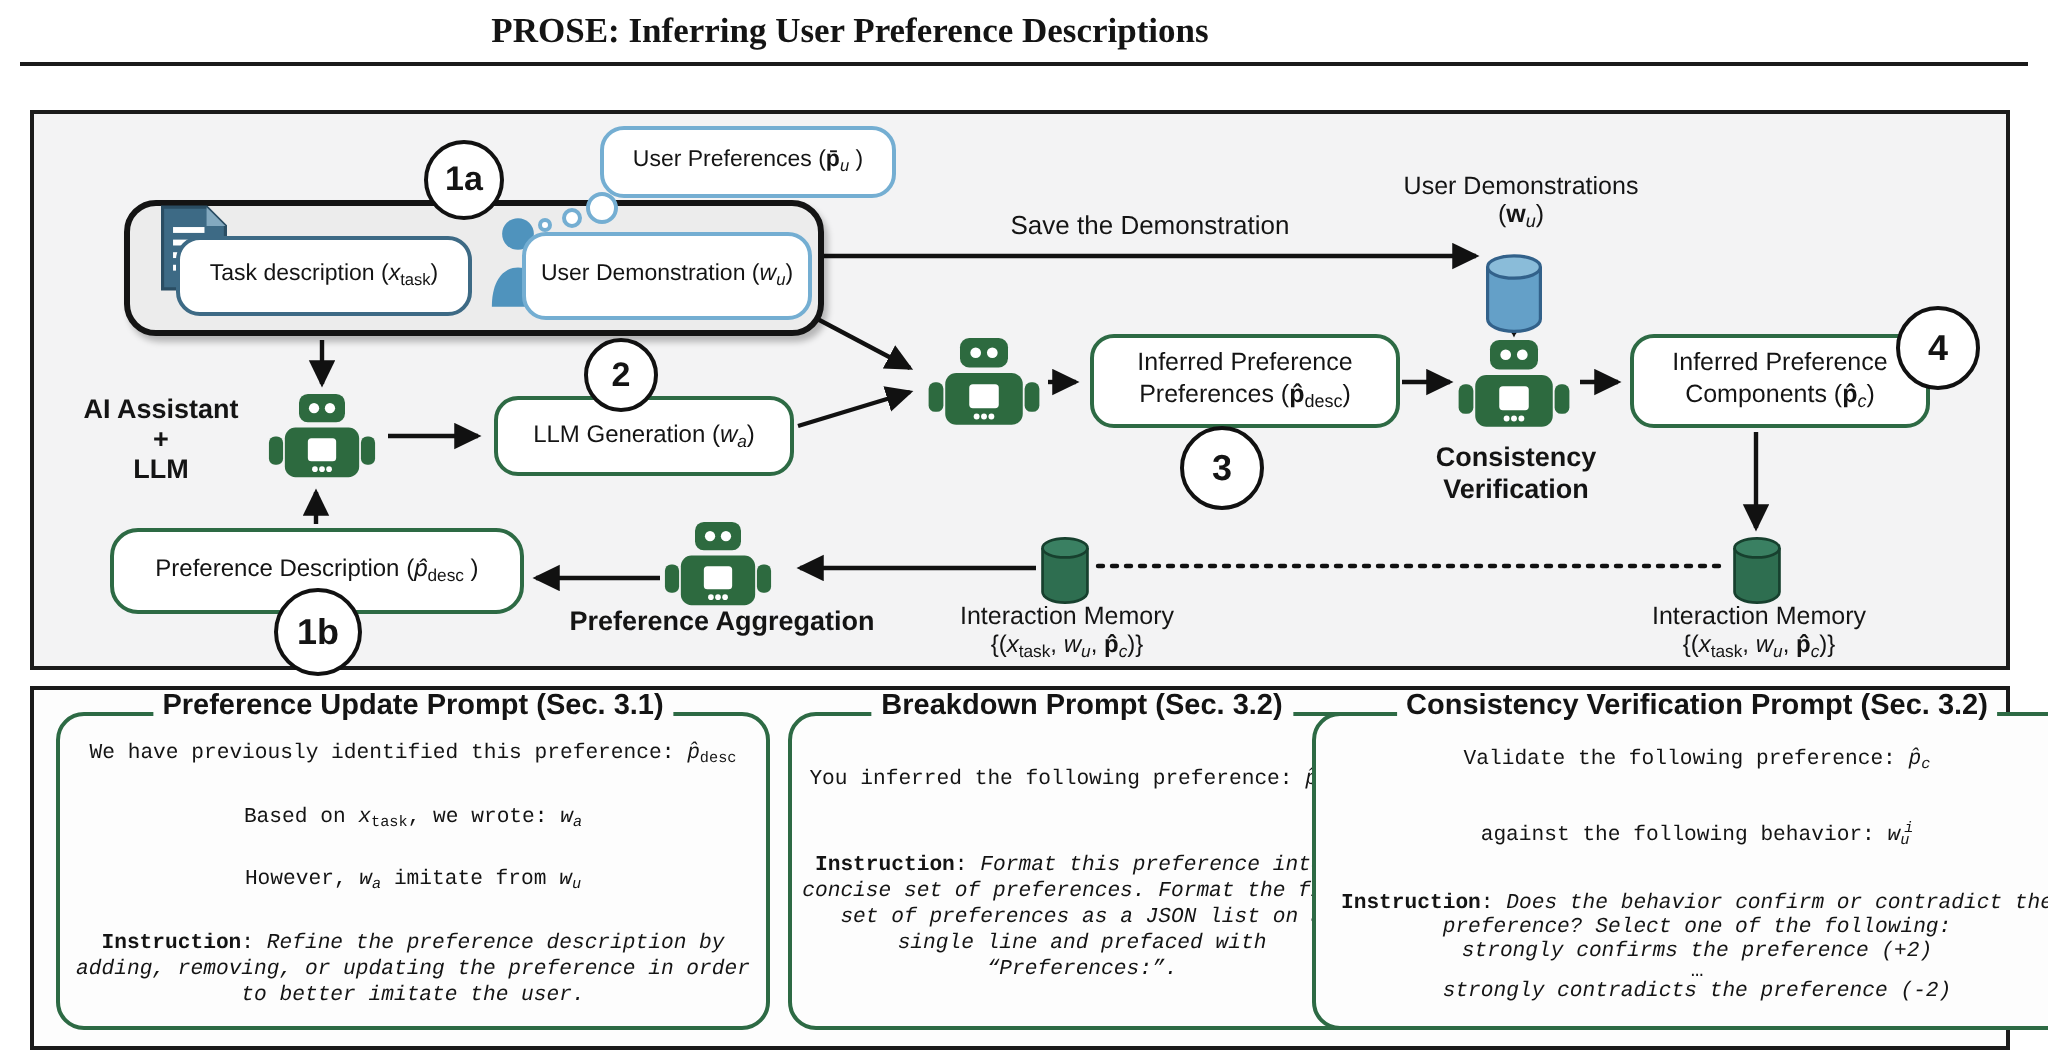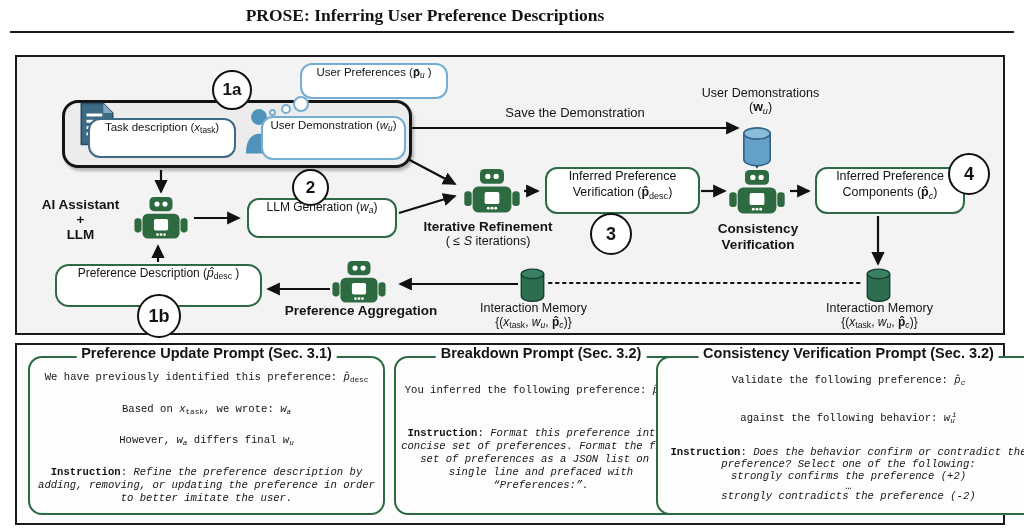--- a/index.html
+++ b/index.html
@@ -6,21 +6,21 @@
   .stage{position:relative;width:1024px;height:532px;background:#fff;overflow:hidden;
          font-family:"Liberation Sans",sans-serif;color:#141414;}
   .abs{position:absolute;}
   .fig-title{position:absolute;left:0;top:5px;width:850px;text-align:center;
              font-family:"Liberation Serif",serif;font-weight:bold;font-size:17.5px;}
   .rule{position:absolute;left:10px;top:31px;width:1004px;border-top:2.6px solid #1a1a1a;}
   .panel{position:absolute;border:2.5px solid #1b1b1b;box-sizing:border-box;}
   .main-panel{left:15px;top:55px;width:990px;height:280px;background:#f3f3f4;}
   .bottom-panel{left:15px;top:343px;width:990px;height:182px;background:#fdfdfd;}
   .box{position:absolute;background:#fff;border-radius:12px;box-sizing:border-box;
-       display:flex;flex-direction:column;align-items:center;
+       display:flex;flex-direction:column;align-items:center;justify-content:center;
        text-align:center;line-height:1.25;}
   .green{border:2.5px solid #2d6a44;}
   .blue{border:2.5px solid #74aed2;}
   .darkblue{border:2.5px solid #3d6a85;}
   .input-group{position:absolute;left:62px;top:100px;width:350px;height:68px;background:#ececec;
                border:3px solid #141414;border-radius:16px;box-sizing:border-box;
                box-shadow:2px 3px 3px rgba(0,0,0,0.25);}
   .badge{position:absolute;background:#fff;border:2.5px solid #111;border-radius:50%;
          box-sizing:border-box;display:flex;align-items:center;justify-content:center;
          font-weight:bold;z-index:6;}
@@ -155,28 +155,24 @@
     </svg>
 
   <div class="box green node" style="left:247px;top:198px;width:150px;height:40px;font-size:12px">
     <div><span class="tk-n">LLM Generation (</span><span class="tk-i">w</span><span class="tk-sub">a</span><span class="tk-n">)</span></div>
   </div>
   <div class="badge" style="left:292px;top:169px;width:37px;height:37px;font-size:17px">2</div>
 
   <svg class="ic node" style="left:464px;top:169px;width:56px;height:48px">
       <use href="#robot"></use>
     </svg>
-  <div class="lbl node" style="left:403px;top:219px;width:170px">
-    <div class="bold" style="font-size:13.5px">Iterative Refinement</div>
-    <div style="font-size:12.5px"><span class="tk-n">( ≤ </span><span class="tk-i">S</span><span class="tk-n"> iterations)</span></div>
-  </div>
 
   <div class="box green node" style="left:545px;top:167px;width:155px;height:47px;font-size:12.5px">
     <div>Inferred Preference</div>
-    <div><span class="tk-n">Verification (</span><span class="tk-bv">p̂</span><span class="tk-sbn">desc</span><span class="tk-n">)</span></div>
+    <div><span class="tk-n">Preferences (</span><span class="tk-bv">p̂</span><span class="tk-sbn">desc</span><span class="tk-n">)</span></div>
   </div>
   <div class="badge" style="left:590px;top:213px;width:42px;height:42px;font-size:18px">3</div>
 
   <svg class="ic node" style="left:729px;top:170px;width:56px;height:48px">
       <use href="#robot"></use>
     </svg>
   <div class="lbl node bold" style="left:698px;top:221px;width:120px;font-size:13.5px;line-height:16px">
     <div>Consistency</div>
     <div>Verification</div>
   </div>
@@ -210,21 +206,21 @@
 
   <div class="box green node" style="left:55px;top:264px;width:207px;height:43px;font-size:12px;border-radius:14px">
     <div><span class="tk-n">Preference Description (</span><span class="tk-i">p̂</span><span class="tk-sbn">desc</span><span class="tk-n"> )</span></div>
   </div>
   <div class="badge" style="left:137px;top:294px;width:44px;height:44px;font-size:18px">1b</div>
 
   <div class="prompt-box" style="left:28px;top:356px;width:357px;height:159px">
     <div class="prompt-title">Preference Update Prompt (Sec. 3.1)</div>
     <div><span class="tk-n">We have previously identified this preference: </span><span class="tk-i">p̂</span><span class="tk-sbn">desc</span></div>
     <div><span class="tk-n">Based on </span><span class="tk-i">x</span><span class="tk-sbn">task</span><span class="tk-n">, we wrote: </span><span class="tk-i">w</span><span class="tk-sub">a</span></div>
-    <div><span class="tk-n">However, </span><span class="tk-i">w</span><span class="tk-sub">a</span><span class="tk-n"> differs final </span><span class="tk-i">w</span><span class="tk-sub">u</span></div>
+    <div><span class="tk-n">However, </span><span class="tk-i">w</span><span class="tk-sub">a</span><span class="tk-n"> imitate from </span><span class="tk-i">w</span><span class="tk-sub">u</span></div>
     <div><span class="tk-b">Instruction</span><span class="tk-n">: </span><span class="tk-i">Refine the preference description by adding, removing, or updating the preference in order to better imitate the user.</span></div>
   </div>
 
   <div class="prompt-box" style="left:394px;top:356px;width:294px;height:159px">
     <div class="prompt-title">Breakdown Prompt (Sec. 3.2)</div>
     <div><span class="tk-n">You inferred the following preference: </span><span class="tk-i">p̂</span><span class="tk-sbn">desc</span></div>
     <div><span class="tk-b">Instruction</span><span class="tk-n">: </span><span class="tk-i">Format this preference into a concise set of preferences. Format the final set of preferences as a JSON list on a single line and prefaced with “Preferences:”.</span></div>
   </div>
 
   <div class="prompt-box" style="left:656px;top:356px;width:385px;height:159px">

